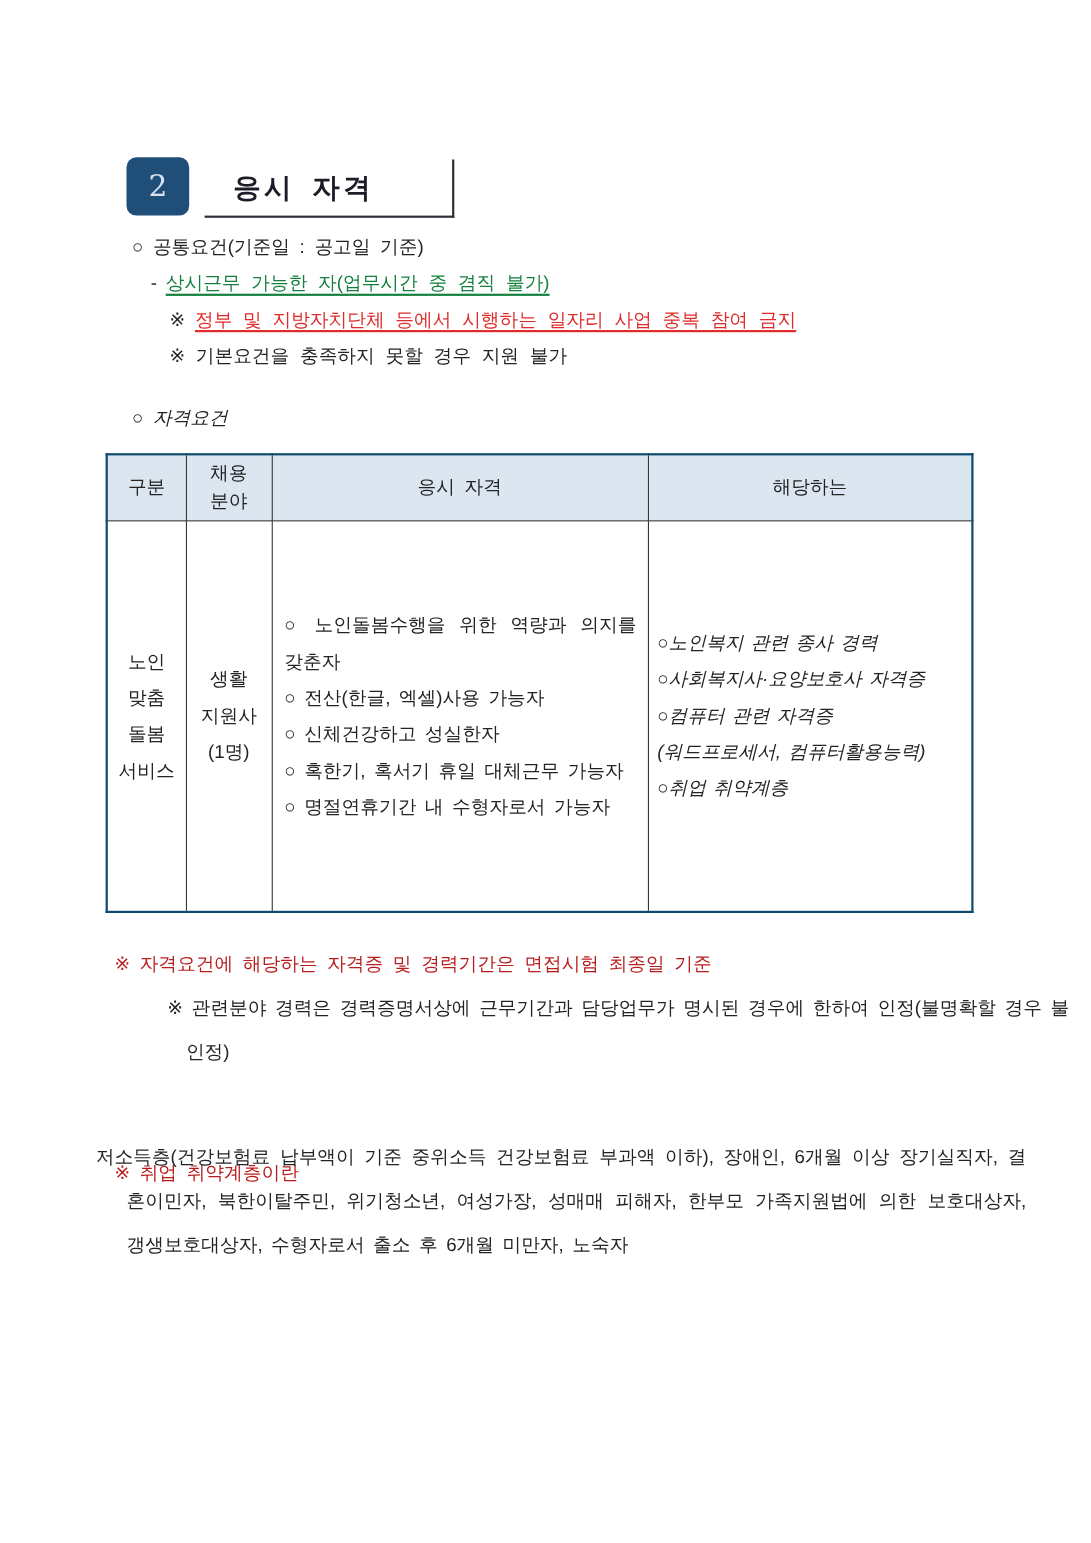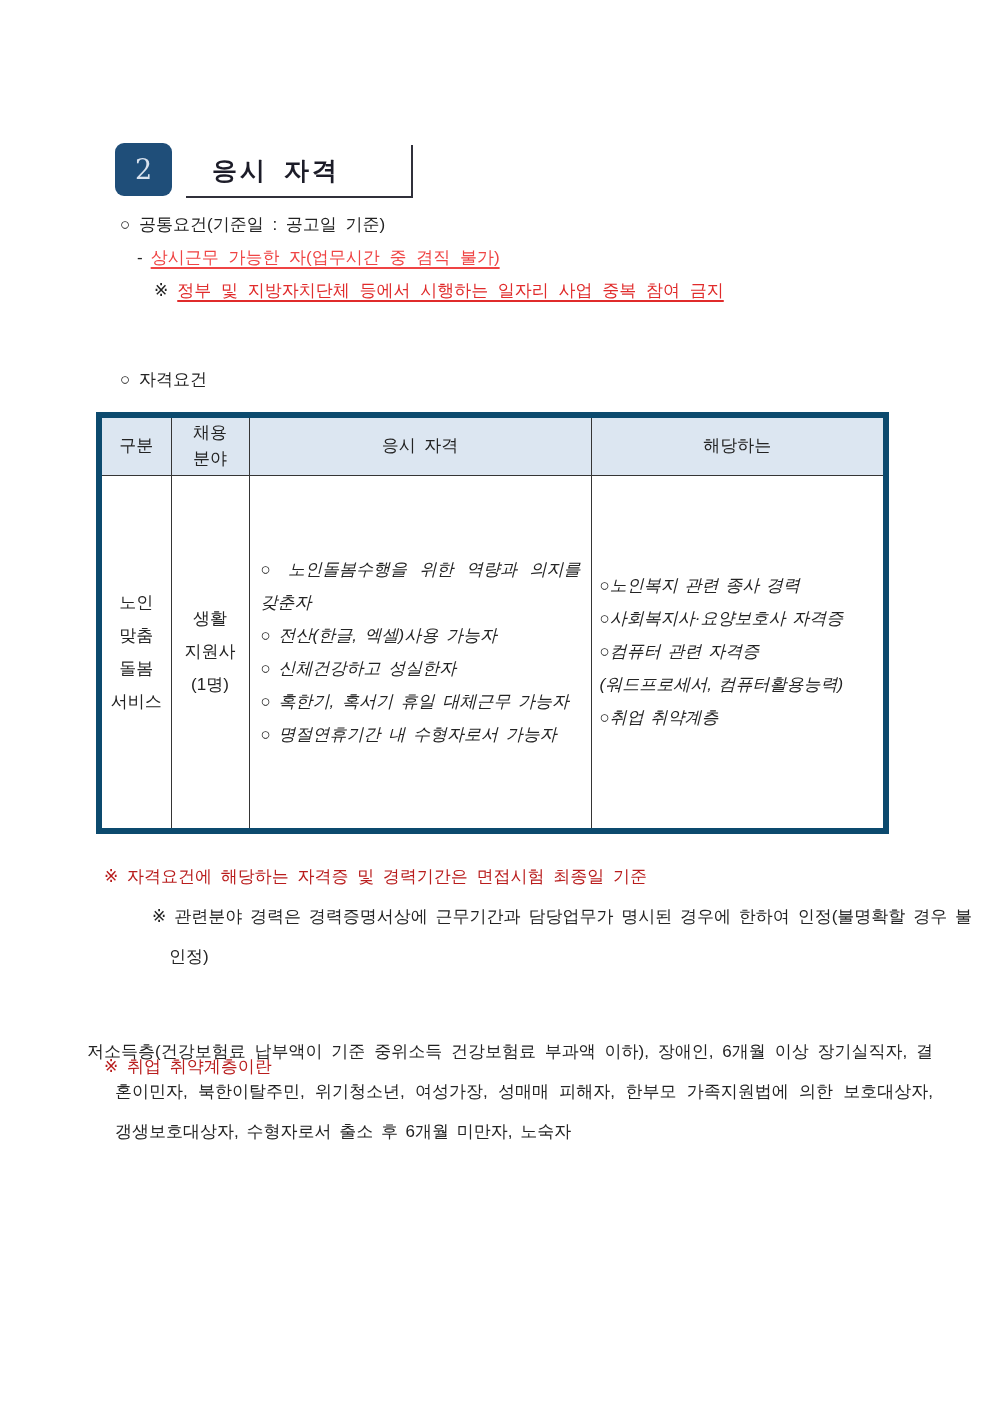--- a/index.html
+++ b/index.html
@@ -50,40 +50,40 @@
     font-size: 17px;
     line-height: 22px;
     white-space: nowrap;
     color: #232323;
   }
   .ws4 { word-spacing: 4px; }
   .ws5 { word-spacing: 5px; }
   .mark { margin-right: 9px; color: #232323; }
   .dash { margin-right: 8px; color: #232323; }
   .blue-underline {
-    color: #ef4444;
+    color: #15803d;
     text-decoration: underline;
     text-decoration-thickness: 1.5px;
     text-underline-offset: 4px;
   }
   .red-underline {
     color: #E02B2B;
     text-decoration: underline;
     text-decoration-thickness: 1.5px;
     text-underline-offset: 4px;
   }
 
   
   table.qual-table {
     position: absolute;
     left: 96px; top: 412px;
     width: 787px;
     border-collapse: collapse;
     table-layout: fixed;
-    border: 6px solid #0c4a6e;
+    border: 2px solid #0c4a6e;
     font-size: 17px;
     color: #232323;
   }
   .qual-table col.c1 { width: 72px; }
   .qual-table col.c2 { width: 78px; }
   .qual-table col.c3 { width: 342px; }
   .qual-table col.c4 { width: 295px; }
   .qual-table th, .qual-table td {
     border: 1.5px solid #353535;
     font-weight: normal;
@@ -95,21 +95,21 @@
     white-space: pre-line;
     line-height: 26px;
     word-spacing: 4px;
   }
   .qual-table tbody tr { height: 356px; }
   td.cell-center {
     text-align: center;
     white-space: pre-line;
     line-height: 33px;
   }
-  td.cell-elig { padding: 0 10px 0 11px; font-style: italic; }
+  td.cell-elig { padding: 0 10px 0 11px; }
   td.cell-elig p {
     margin: 0;
     line-height: 33px;
     text-align: justify;
     word-break: break-all;
     word-spacing: 3px;
   }
   td.cell-pref { padding: 0 6px 0 8px; }
   td.cell-pref div {
     line-height: 33px;
@@ -154,22 +154,23 @@
   <div class="t-line ws4" style="left:120px; top:214px;text-align:right;">○ 공통요건(기준일 : 공고일 기준)</div>
 
   <div class="t-line ws5" style="left:137px; top:247px;">
     <span class="dash">-</span><span class="blue-underline">상시근무 가능한 자(업무시간 중 겸직 불가)</span>
   </div>
 
   <div class="t-line ws5" style="left:154px; top:280px;text-align:center;">
     <span class="mark">※</span><span class="red-underline">정부 및 지방자치단체 등에서 시행하는 일자리 사업 중복 참여 금지</span>
   </div>
 
-
-  <div class="t-line ws4" style="left:120px; top:369px;">○ 자격요건</div>
+  <div class="t-line ws5" style="left:154px; top:313px;">※ 기본요건을 충족하지 못할 경우 지원 불가</div>
+
+  <div class="t-line ws4" style="left:120px; top:369px;font-style:italic;">○ 자격요건</div>
 
   <table class="qual-table">
     <colgroup>
       <col class="c1">
         <col class="c2">
         <col class="c3">
         <col class="c4">
     </colgroup>
     <thead>
       <tr>

